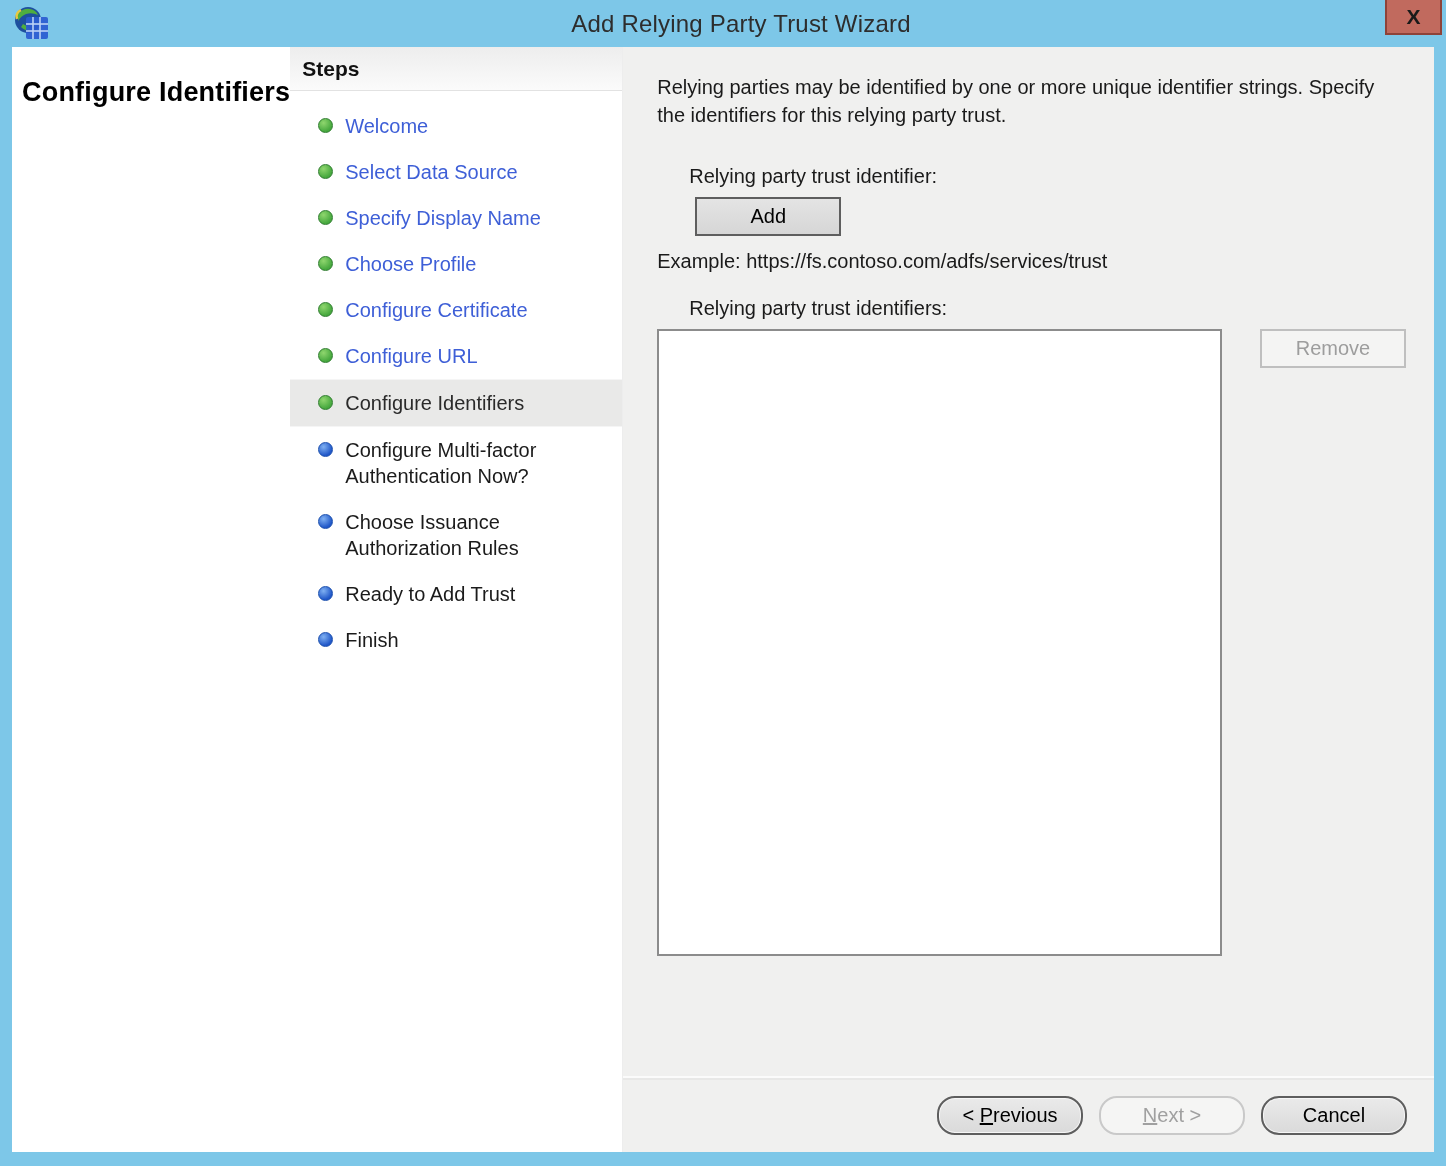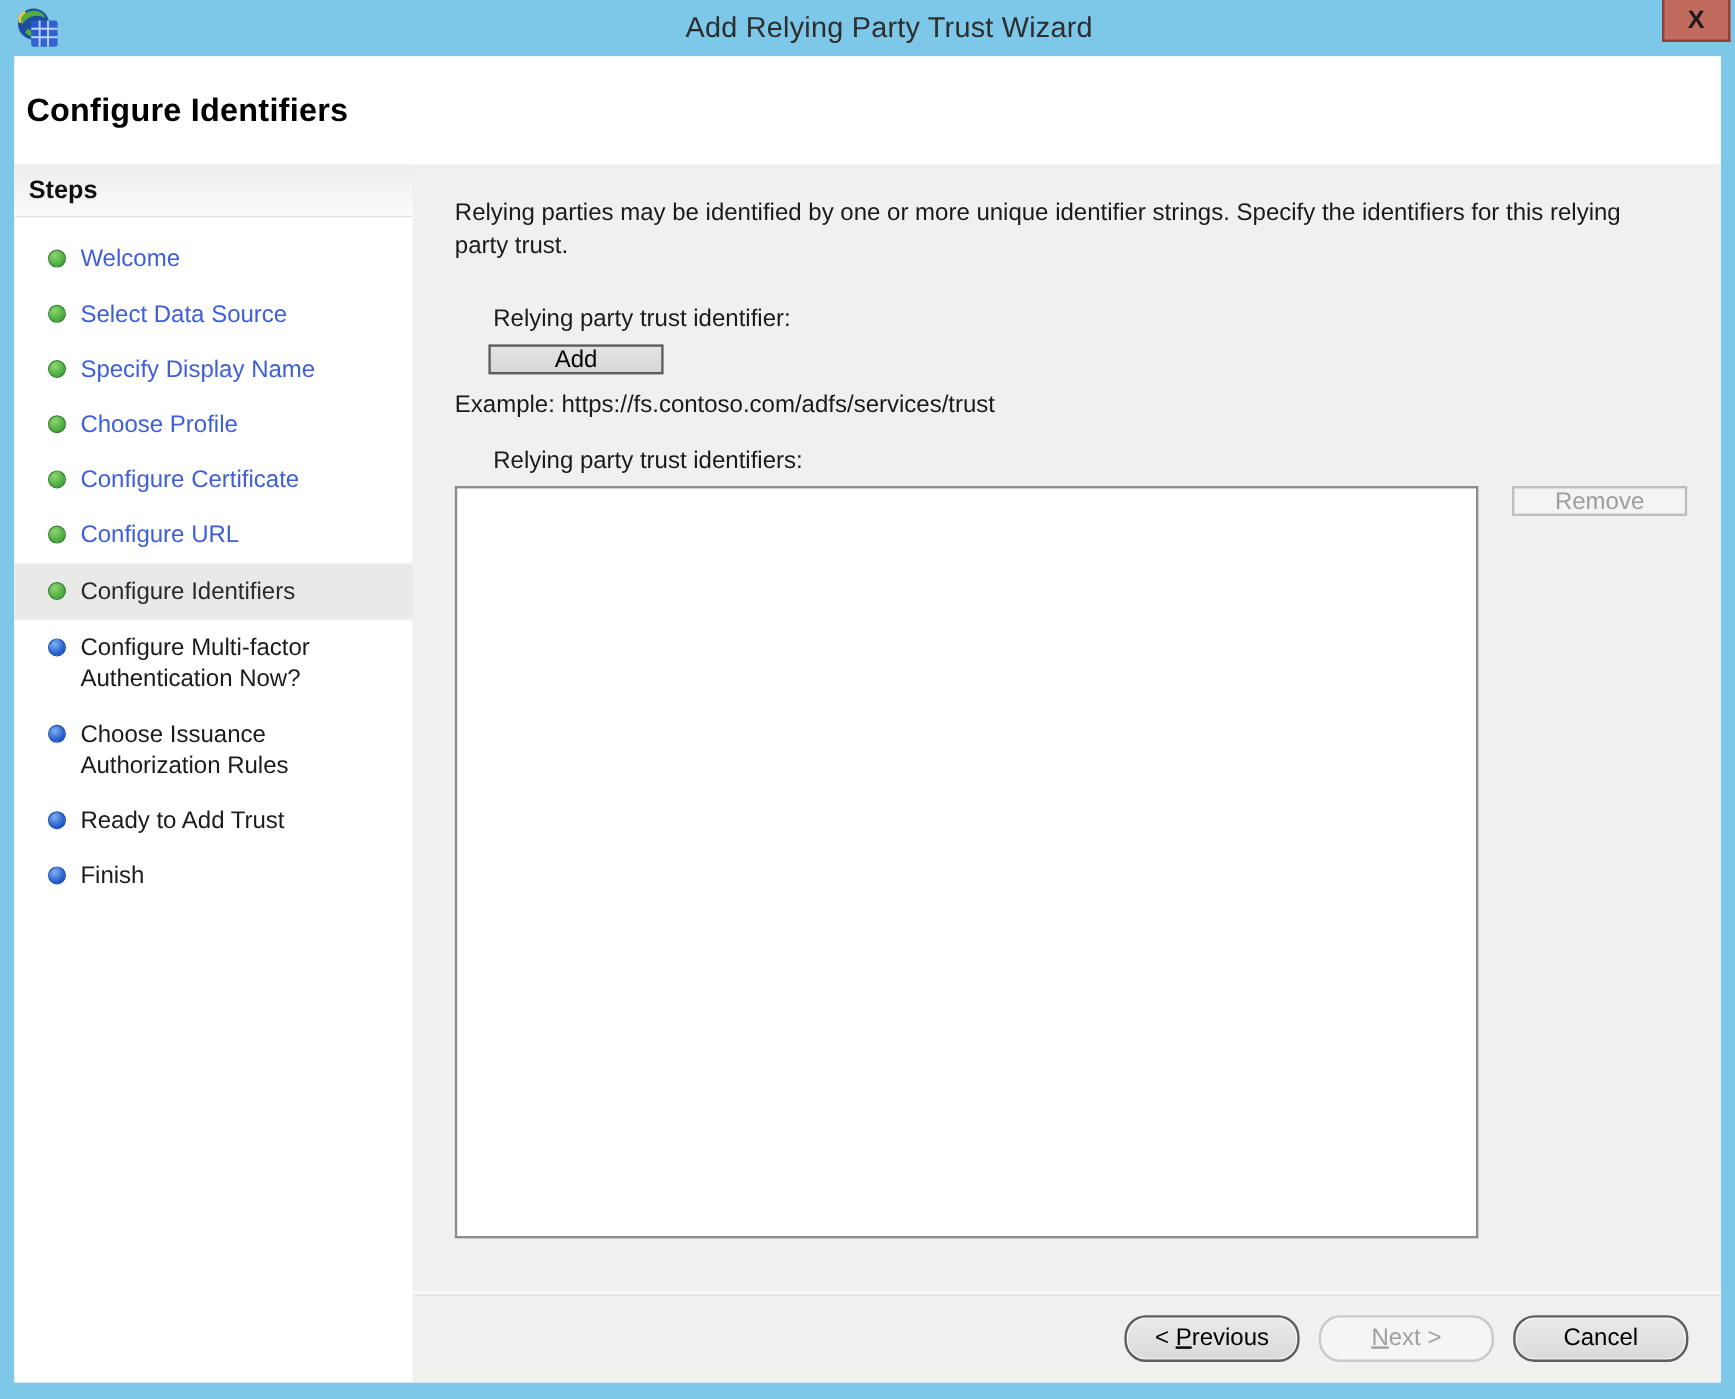--- a/index.html
+++ b/index.html
@@ -19,21 +19,21 @@
   }
   .close-btn {
     position:absolute; right:4px; top:0; width:57px; height:35px;
     background:#c16a5e; border:2px solid #8e4339; border-top:none;
     color:#1a1a1a; font-size:21px; font-weight:bold; line-height:31px;
     text-align:center; cursor:pointer; font-family:"Liberation Sans", sans-serif;
   }
   
   .frame {
     position:absolute; left:12px; right:12px; top:47px; bottom:14px;
-    background:#ffffff; display:flex; flex-direction:column;
+    background:#ffffff; display:flex; flex-direction:row;
     box-shadow: inset 0 1px 0 #e8eef2;
   }
   .header-band { height:90px; background:#fff; display:flex; align-items:center; }
   .page-heading { font-size:27px; font-weight:bold; color:#000; padding-left:10px; letter-spacing:0.2px; }
   .body { flex:1; display:flex; min-height:0; }
   
   .sidebar { width:333px; background:#fff; border-right:1px solid #ededed; }
   .steps-header {
     height:44px; padding:10px 0 0 12px; font-size:21px; font-weight:bold; color:#111;
     background:linear-gradient(#ededed, #fbfbfb); border-bottom:1px solid #e2e2e2;
@@ -56,21 +56,21 @@
   .content-main { flex:1; padding:26px 28px 0 34px; }
   .intro { font-size:20px; line-height:28px; color:#1a1a1a; margin-bottom:36px; padding-right:18px; }
   .field-label { font-size:20px; color:#1a1a1a; margin-bottom:9px;margin-left:32px; }
   .row { display:flex; align-items:flex-start; }
   .identifier-input {
     flex:1; height:37px; font-size:19px; font-family:"Liberation Sans", sans-serif;
     color:#111; padding:2px 8px; background:#fff;
     border:2px solid #33658f; outline:none;
   }
   .side-btn {
-    width:146px; height:25px; margin-left:28px; font-size:20px;
+    width:146px; height:39px; margin-left:38px; font-size:20px;
     font-family:"Liberation Sans", sans-serif; cursor:pointer;
   }
   .btn-add {
     background:linear-gradient(#e4e4e4,#d6d6d6); border:2px solid #5e5e5e; color:#000;
   }
   .btn-remove {
     background:#f4f4f3; border:2px solid #bfbfbf; color:#9d9d9d;
   }
   .example { font-size:20px; color:#1a1a1a; margin:14px 0 24px 0; }
   .listbox { flex:1; height:627px; background:#fff; border:2px solid #8c8c8c; }

